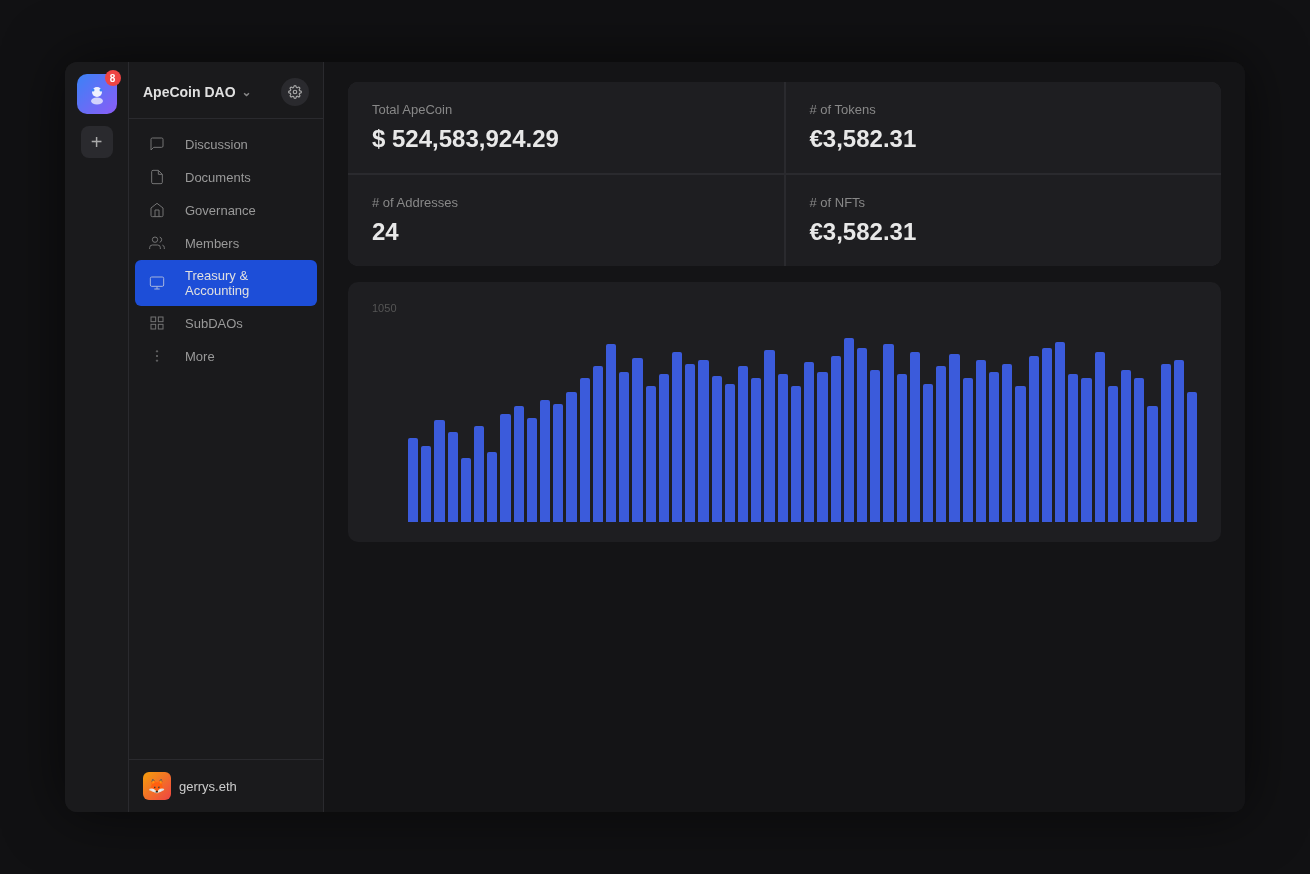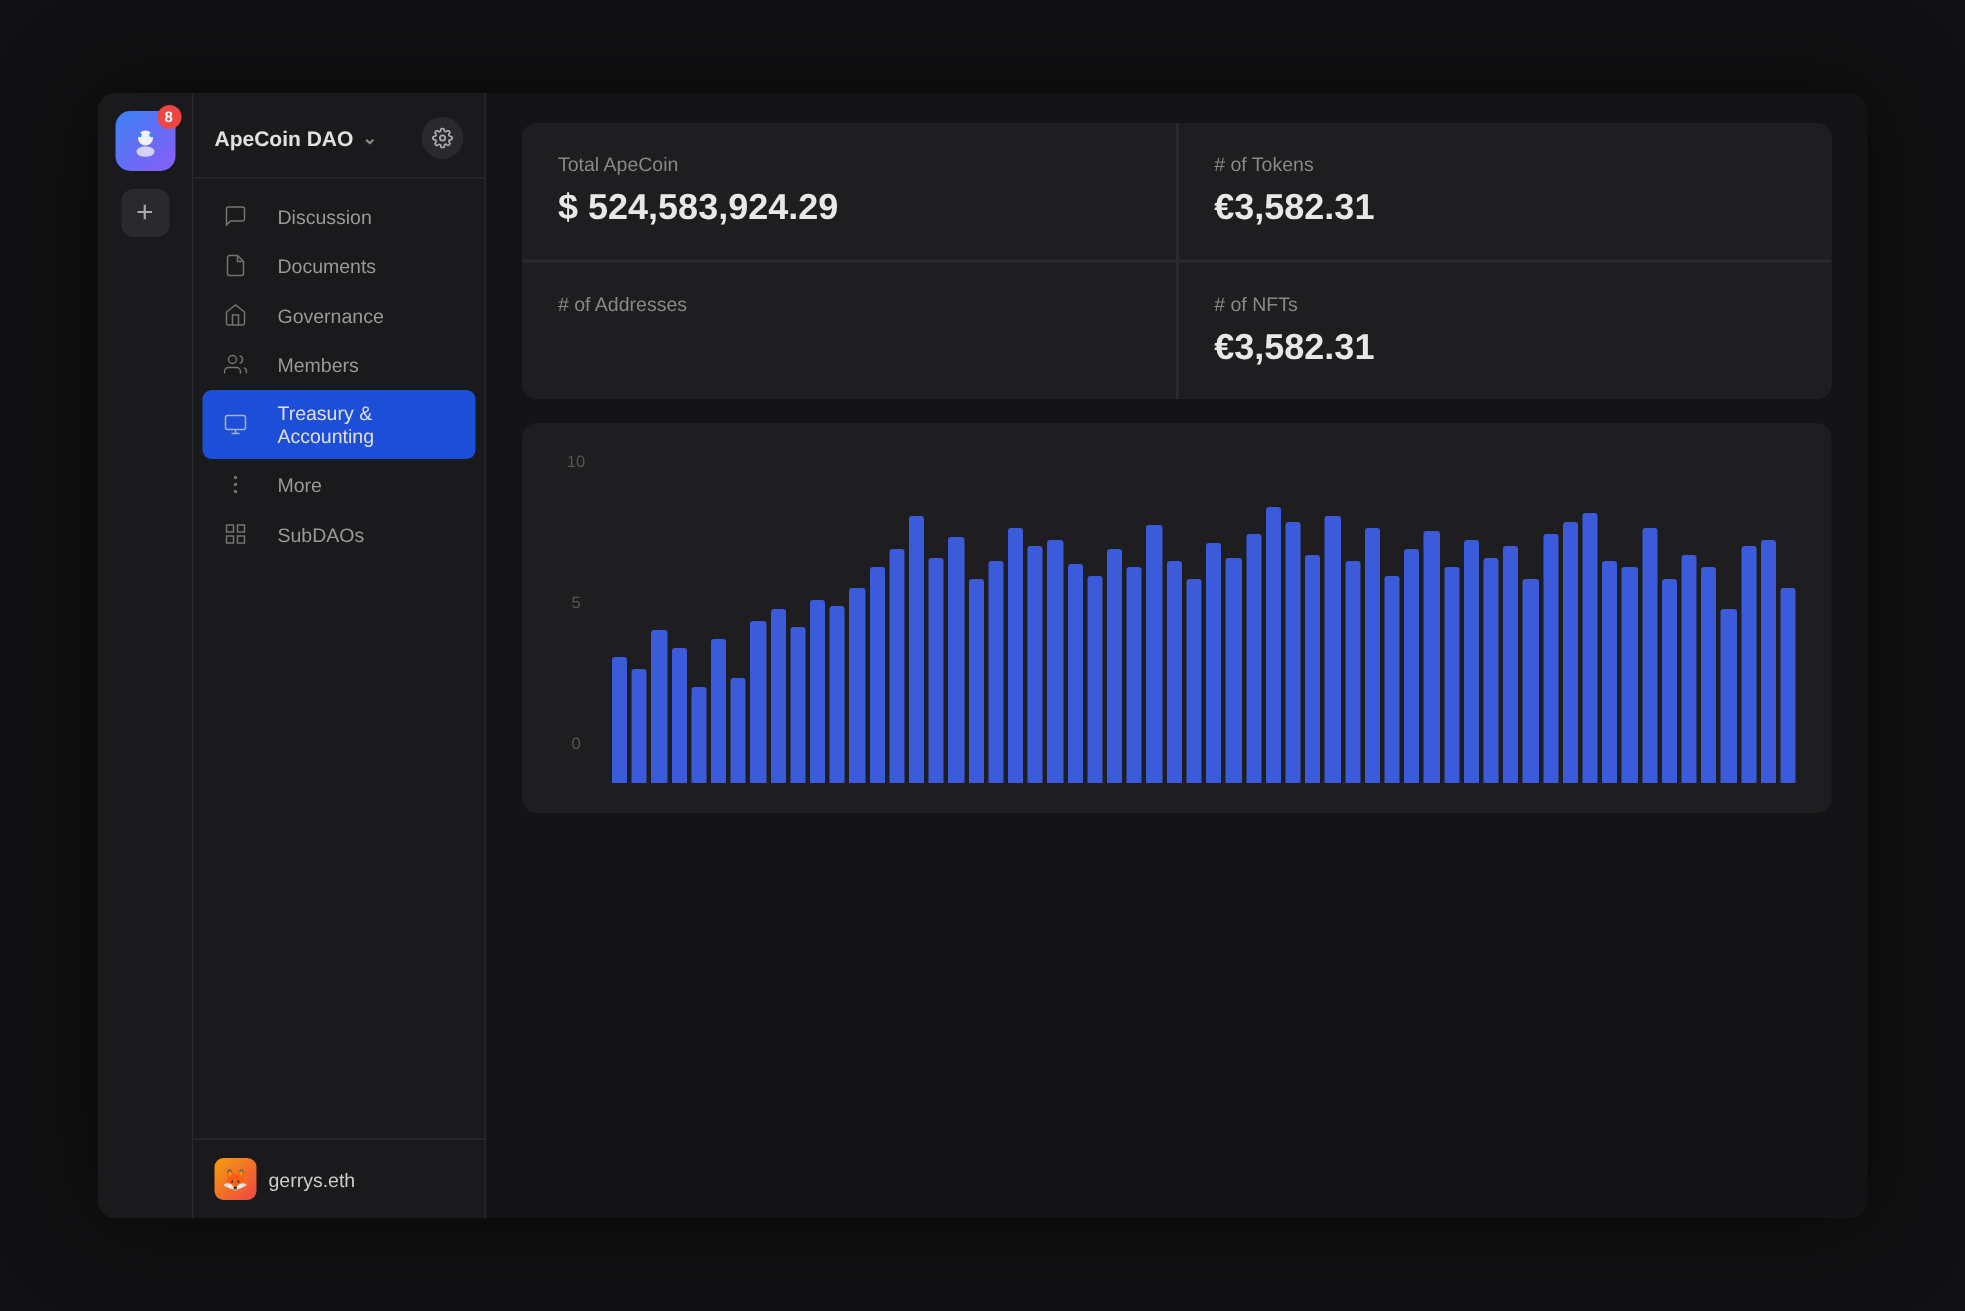--- a/index.html
+++ b/index.html
@@ -216,24 +216,23 @@
       height: 260px;
       position: relative;
     }
     .chart-y-axis {
       position: absolute;
       left: 24px;
       top: 20px;
       bottom: 40px;
       width: 24px;
       display: flex;
-      flex-direction: column;
+      flex-direction: row;
       justify-content: space-between;
-      align-items: center;
-      gap: 34px;
+      align-items: flex-start;
     }
     .y-label {
       font-size: 11px;
       color: #555;
     }
     .chart-bars {
       margin-left: 36px;
       height: 100%;
       display: flex;
       align-items: flex-end;
@@ -314,34 +313,34 @@
       <div class="nav-item active">
         <svg class="nav-icon" viewBox="0 0 24 24" fill="none" stroke="currentColor" stroke-width="1.5">
           <rect x="2" y="3" width="20" height="14" rx="2" ry="2"></rect>
           <line x1="8" y1="21" x2="16" y2="21"></line>
           <line x1="12" y1="17" x2="12" y2="21"></line>
         </svg>
         <span>Treasury &amp; Accounting</span>
       </div>
       <div class="nav-item">
         <svg class="nav-icon" viewBox="0 0 24 24" fill="none" stroke="currentColor" stroke-width="1.5">
-          <circle cx="12" cy="5" r="1"></circle>
-          <circle cx="12" cy="12" r="1"></circle>
-          <circle cx="12" cy="19" r="1"></circle>
-        </svg>
-        <span>More</span>
-      </div>
-      <div class="nav-item">
-        <svg class="nav-icon" viewBox="0 0 24 24" fill="none" stroke="currentColor" stroke-width="1.5">
           <rect x="3" y="3" width="7" height="7"></rect>
           <rect x="14" y="3" width="7" height="7"></rect>
           <rect x="14" y="14" width="7" height="7"></rect>
           <rect x="3" y="14" width="7" height="7"></rect>
         </svg>
         <span>SubDAOs</span>
+      </div>
+      <div class="nav-item">
+        <svg class="nav-icon" viewBox="0 0 24 24" fill="none" stroke="currentColor" stroke-width="1.5">
+          <circle cx="12" cy="5" r="1"></circle>
+          <circle cx="12" cy="12" r="1"></circle>
+          <circle cx="12" cy="19" r="1"></circle>
+        </svg>
+        <span>More</span>
       </div>
     </nav>
 
     <div class="sidebar-footer">
       <div class="user-avatar">
         <span>🦊</span>
       </div>
       <span class="user-name">gerrys.eth</span>
     </div>
   </div>
@@ -354,20 +353,21 @@
         <div class="stat-card">
           <div class="stat-label">Total ApeCoin</div>
           <div class="stat-value">$ 524,583,924.29</div>
         </div>
         <div class="stat-card">
           <div class="stat-label"># of Tokens</div>
           <div class="stat-value">€3,582.31</div>
         </div>
         <div class="stat-card">
           <div class="stat-label"># of Addresses</div>
+          <div class="stat-value">24</div>
         </div>
         <div class="stat-card">
           <div class="stat-label"># of NFTs</div>
           <div class="stat-value">€3,582.31</div>
         </div>
       </div>
 
       <div class="chart-container">
         <div class="chart-y-axis">
           <span class="y-label">10</span>

